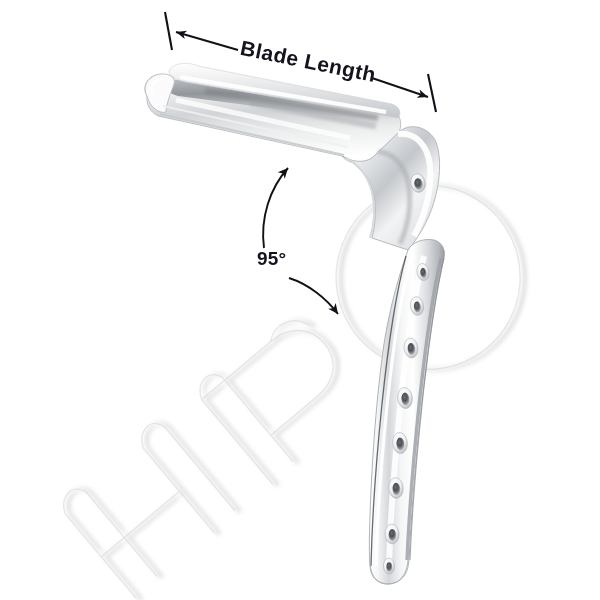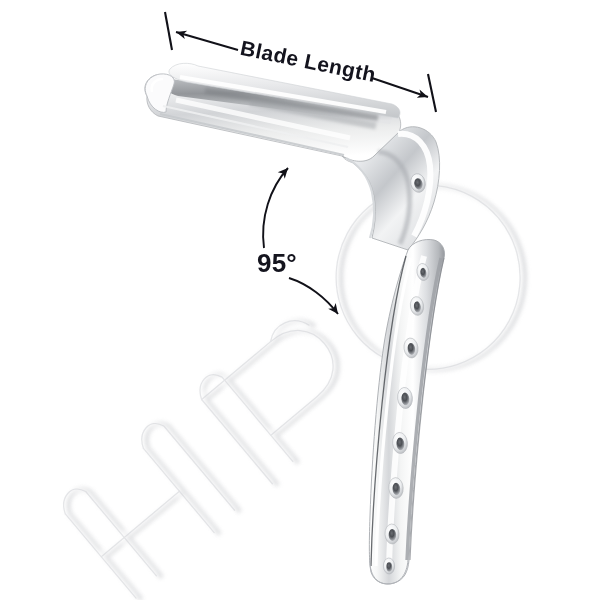--- a/index.html
+++ b/index.html
@@ -29,21 +29,21 @@
   #blade-length-label{
     left:243px; top:36px;
     font-size:21px;
     font-weight:700;
     letter-spacing:0.4px;
     transform:rotate(11.5deg);
     transform-origin:left top;
   }
   #angle-label{
     left:257px; top:248px;
-    font-size:26px;
+    font-size:19px;
     font-weight:700;
     letter-spacing:0.2px;
   }
 </style>
 </head>
 <body>
 
 <div id="stage">
 
   <svg class="layer" viewBox="0 0 600 600">

